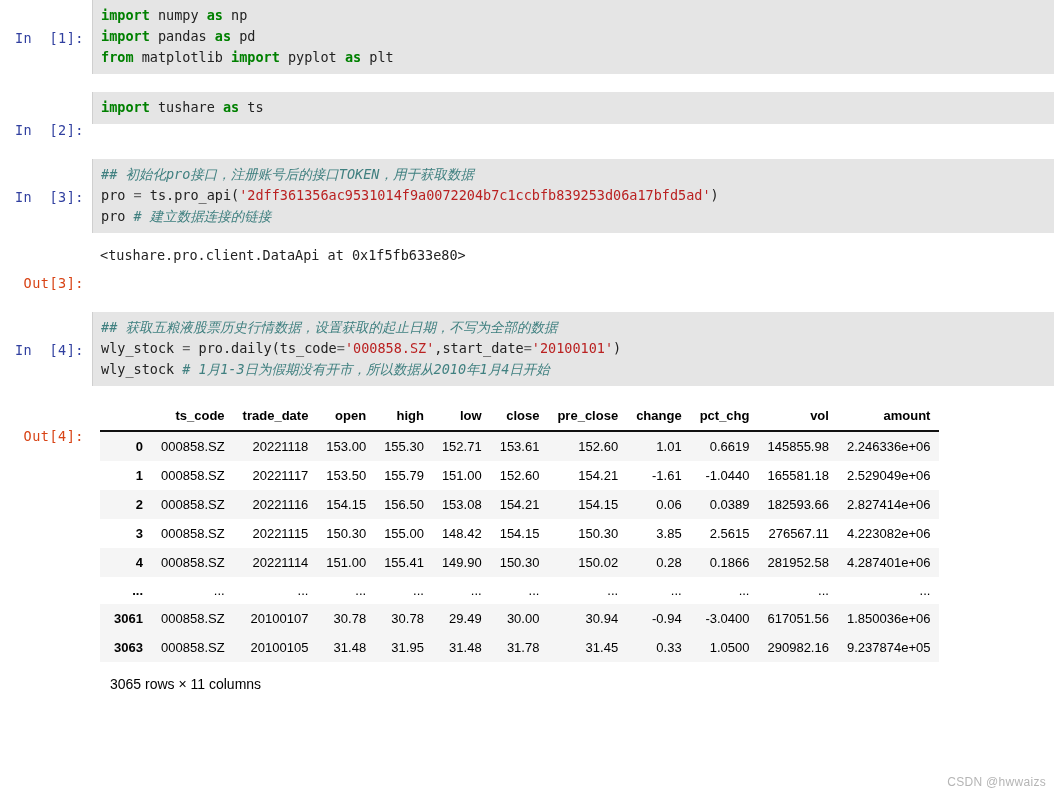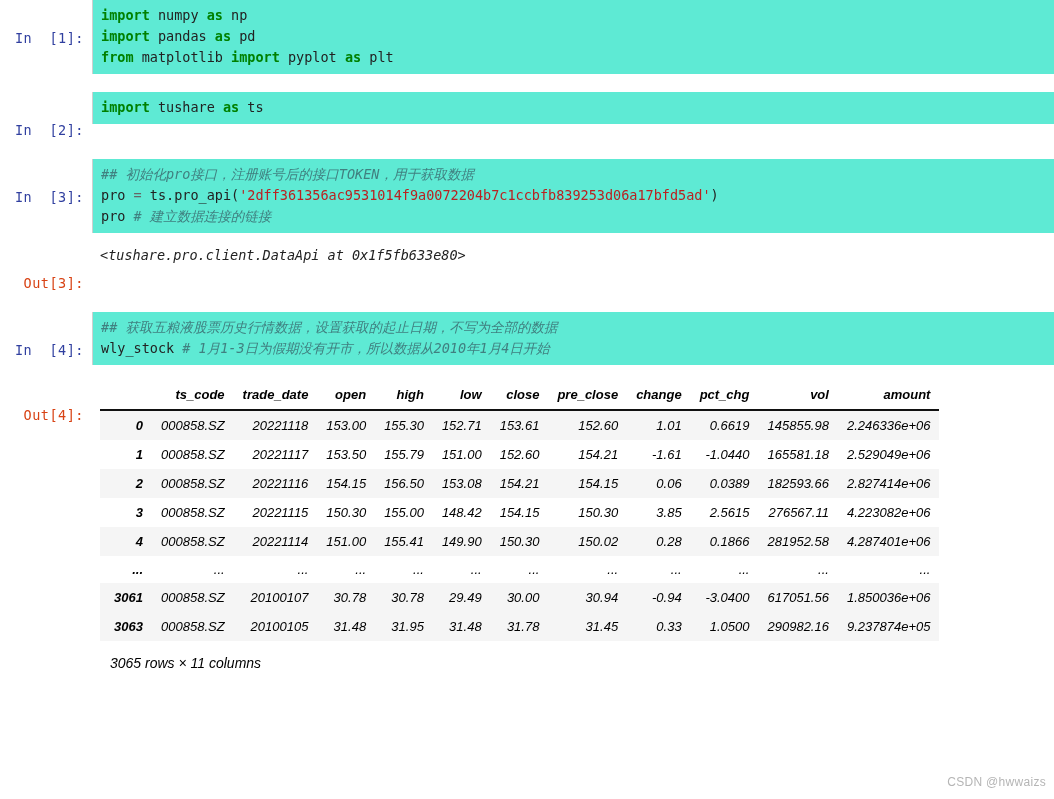--- a/index.html
+++ b/index.html
@@ -33,31 +33,30 @@
     line-height: 21px;
     letter-spacing: 0.5px;
     white-space: pre;
     margin-top: 28px;
   }
   .prompt-in { color: #303f9f; }
   .prompt-out { color: #d84315; }
 
   .input-area {
     flex: 1;
-    background: #5eead4;
+    background: #e5e5e5;
     border-left: 1px solid #cfcfcf;
     padding: 5px 6px 6px 8px;
     box-sizing: border-box;
     min-height: 21px;
   }
   .output-area {
     flex: 1;
     padding: 0 24px 0 8px;
     box-sizing: border-box;
-    font-style: italic;
   }
 
   .code-line {
     font-family: "DejaVu Sans Mono", monospace;
     font-size: 13.5px;
     line-height: 21px;
     color: #222222;
     white-space: pre;
   }
   .kw      { color: #008000; font-weight: bold; }
@@ -189,20 +188,21 @@
       <div class="out-text">&lt;tushare.pro.client.DataApi at 0x1f5fb633e80&gt;</div>
     </div>
   </div>
 
   <div class="spacer-md"></div>
 
   <div class="cell">
     <div class="prompt prompt-in">In  [4]:</div>
     <div class="input-area">
       <div class="code-line"><span class="cmt">## 获取五粮液股票历史行情数据，设置获取的起止日期，不写为全部的数据</span></div>
+      <div class="code-line"><span class="plain">wly_stock </span><span class="op">=</span><span class="plain"> pro.daily(ts_code</span><span class="op">=</span><span class="str">'000858.SZ'</span><span class="plain">,start_date</span><span class="op">=</span><span class="str">'20100101'</span><span class="plain">)</span></div>
       <div class="code-line"><span class="plain">wly_stock </span><span class="cmt"># 1月1-3日为假期没有开市，所以数据从2010年1月4日开始</span></div>
     </div>
   </div>
 
   <div class="spacer-sm"></div>
 
   <div class="cell">
     <div class="prompt prompt-out">Out[4]:</div>
     <div class="output-area">
       <div class="df-wrap">

